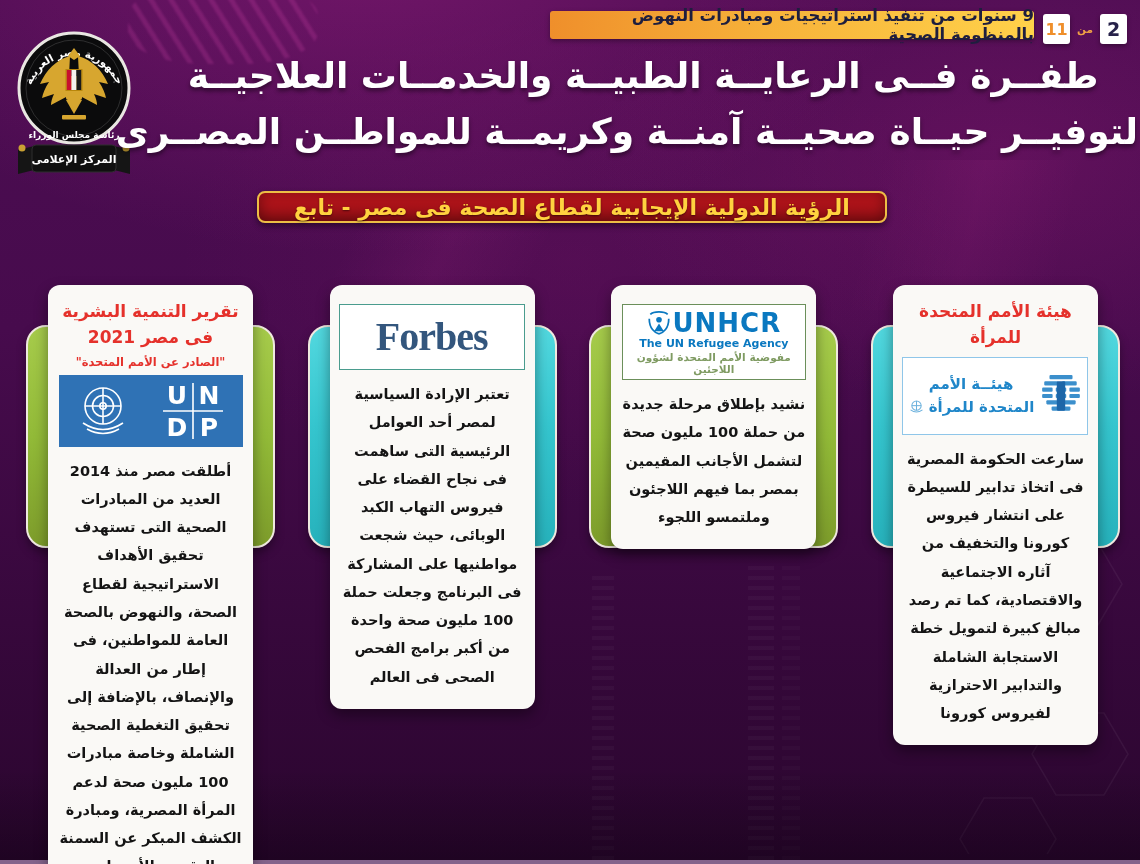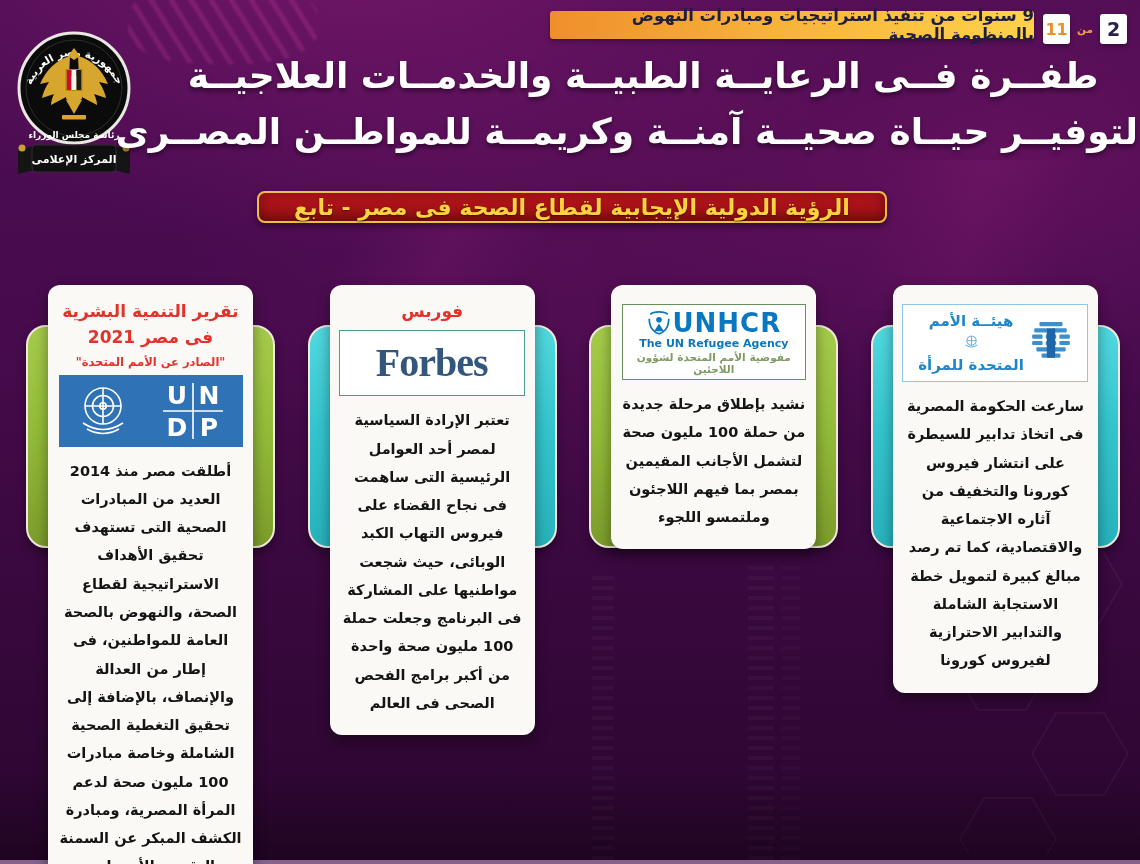--- a/index.html
+++ b/index.html
@@ -88,21 +88,21 @@
   .forbes-box{width:184px;height:64px;border:1px solid #4a9c8e;}
   .forbes-word{font-family:"Liberation Serif",serif;font-size:40px;font-weight:700;color:#33567d;letter-spacing:-1px;line-height:1;}
   .unhcr-box{width:184px;height:76px;border:1px solid #6b8f5a;flex-direction:column;padding:3px 2px;box-sizing:border-box;}
   .unhcr-row{display:flex;align-items:center;}
   .unhcr-word{color:#0a78c0;font-size:26px;font-weight:800;letter-spacing:1px;line-height:1;}
   .unhcr-tag{color:#0a78c0;font-size:11px;font-weight:800;margin-top:1px;}
   .unhcr-tag-ar{color:#7f9b62;font-size:10.5px;font-weight:700;margin-top:1px;direction:rtl;}
   .unwomen-box{width:184px;height:76px;border:1px solid #8fc6e9;}
   .uw-row{display:flex;align-items:center;gap:6px;direction:rtl;}
   .uw-text{color:#1f86c9;font-weight:800;font-size:15px;line-height:1.5;direction:rtl;text-align:center;}
-  .uw-line2{display:flex;align-items:center;gap:4px;direction:ltr;justify-content:flex-end;flex-direction:column;}
+  .uw-line2{display:flex;align-items:center;gap:4px;direction:ltr;justify-content:flex-end;}
 </style>
 </head>
 <body>
 
 <div class="stage">
 
   <div class="beam-topleft"></div>
   <div class="beam-mid"></div>
   <div class="beam-right"></div>
   <div class="dash-col dash-a"></div>
@@ -163,20 +163,21 @@
     <div class="t2">لتوفيــر حيــاة صحيــة آمنــة وكريمــة للمواطــن المصــرى</div>
   </div>
 
   <div class="section-banner">الرؤية الدولية الإيجابية لقطاع الصحة فى مصر - تابع</div>
 
   <div class="cards">
 
     <div class="col">
       <div class="accent accent-teal"></div>
       <div class="card">
+        <div class="card-title">هيئة الأمم المتحدة للمرأة</div>
         <div class="logo-box unwomen-box">
           <div class="uw-row">
             <svg width="42" height="44" viewBox="0 0 40 42">
               <g fill="#3b8fcc">
                 <rect x="9" y="1" width="22" height="4" rx="1"></rect>
                 <rect x="4" y="7" width="13" height="4" rx="1"></rect>
                   <rect x="21" y="7" width="14" height="4" rx="1"></rect>
                 <rect x="2" y="13" width="10" height="4" rx="1"></rect>
                   <rect x="15" y="13" width="10" height="4" rx="1"></rect>
                   <rect x="28" y="13" width="10" height="4" rx="1"></rect>
@@ -228,21 +229,20 @@
           <div class="unhcr-tag">The UN Refugee Agency</div>
           <div class="unhcr-tag-ar">مفوضية الأمم المتحدة لشؤون اللاجئين</div>
         </div>
         <div class="card-body">نشيد بإطلاق مرحلة جديدة من حملة 100 مليون صحة لتشمل الأجانب المقيمين بمصر بما فيهم اللاجئون وملتمسو اللجوء</div>
       </div>
     </div>
 
     <div class="col">
       <div class="accent accent-teal"></div>
       <div class="card">
-        <div class="card-title">فوربس</div>
         <div class="logo-box forbes-box">
           <span class="forbes-word">Forbes</span>
         </div>
         <div class="card-body">تعتبر الإرادة السياسية لمصر أحد العوامل الرئيسية التى ساهمت فى نجاح القضاء على فيروس التهاب الكبد الوبائى، حيث شجعت مواطنيها على المشاركة فى البرنامج وجعلت حملة 100 مليون صحة واحدة من أكبر برامج الفحص الصحى فى العالم</div>
       </div>
     </div>
 
     <div class="col">
       <div class="accent accent-green"></div>
       <div class="card">

